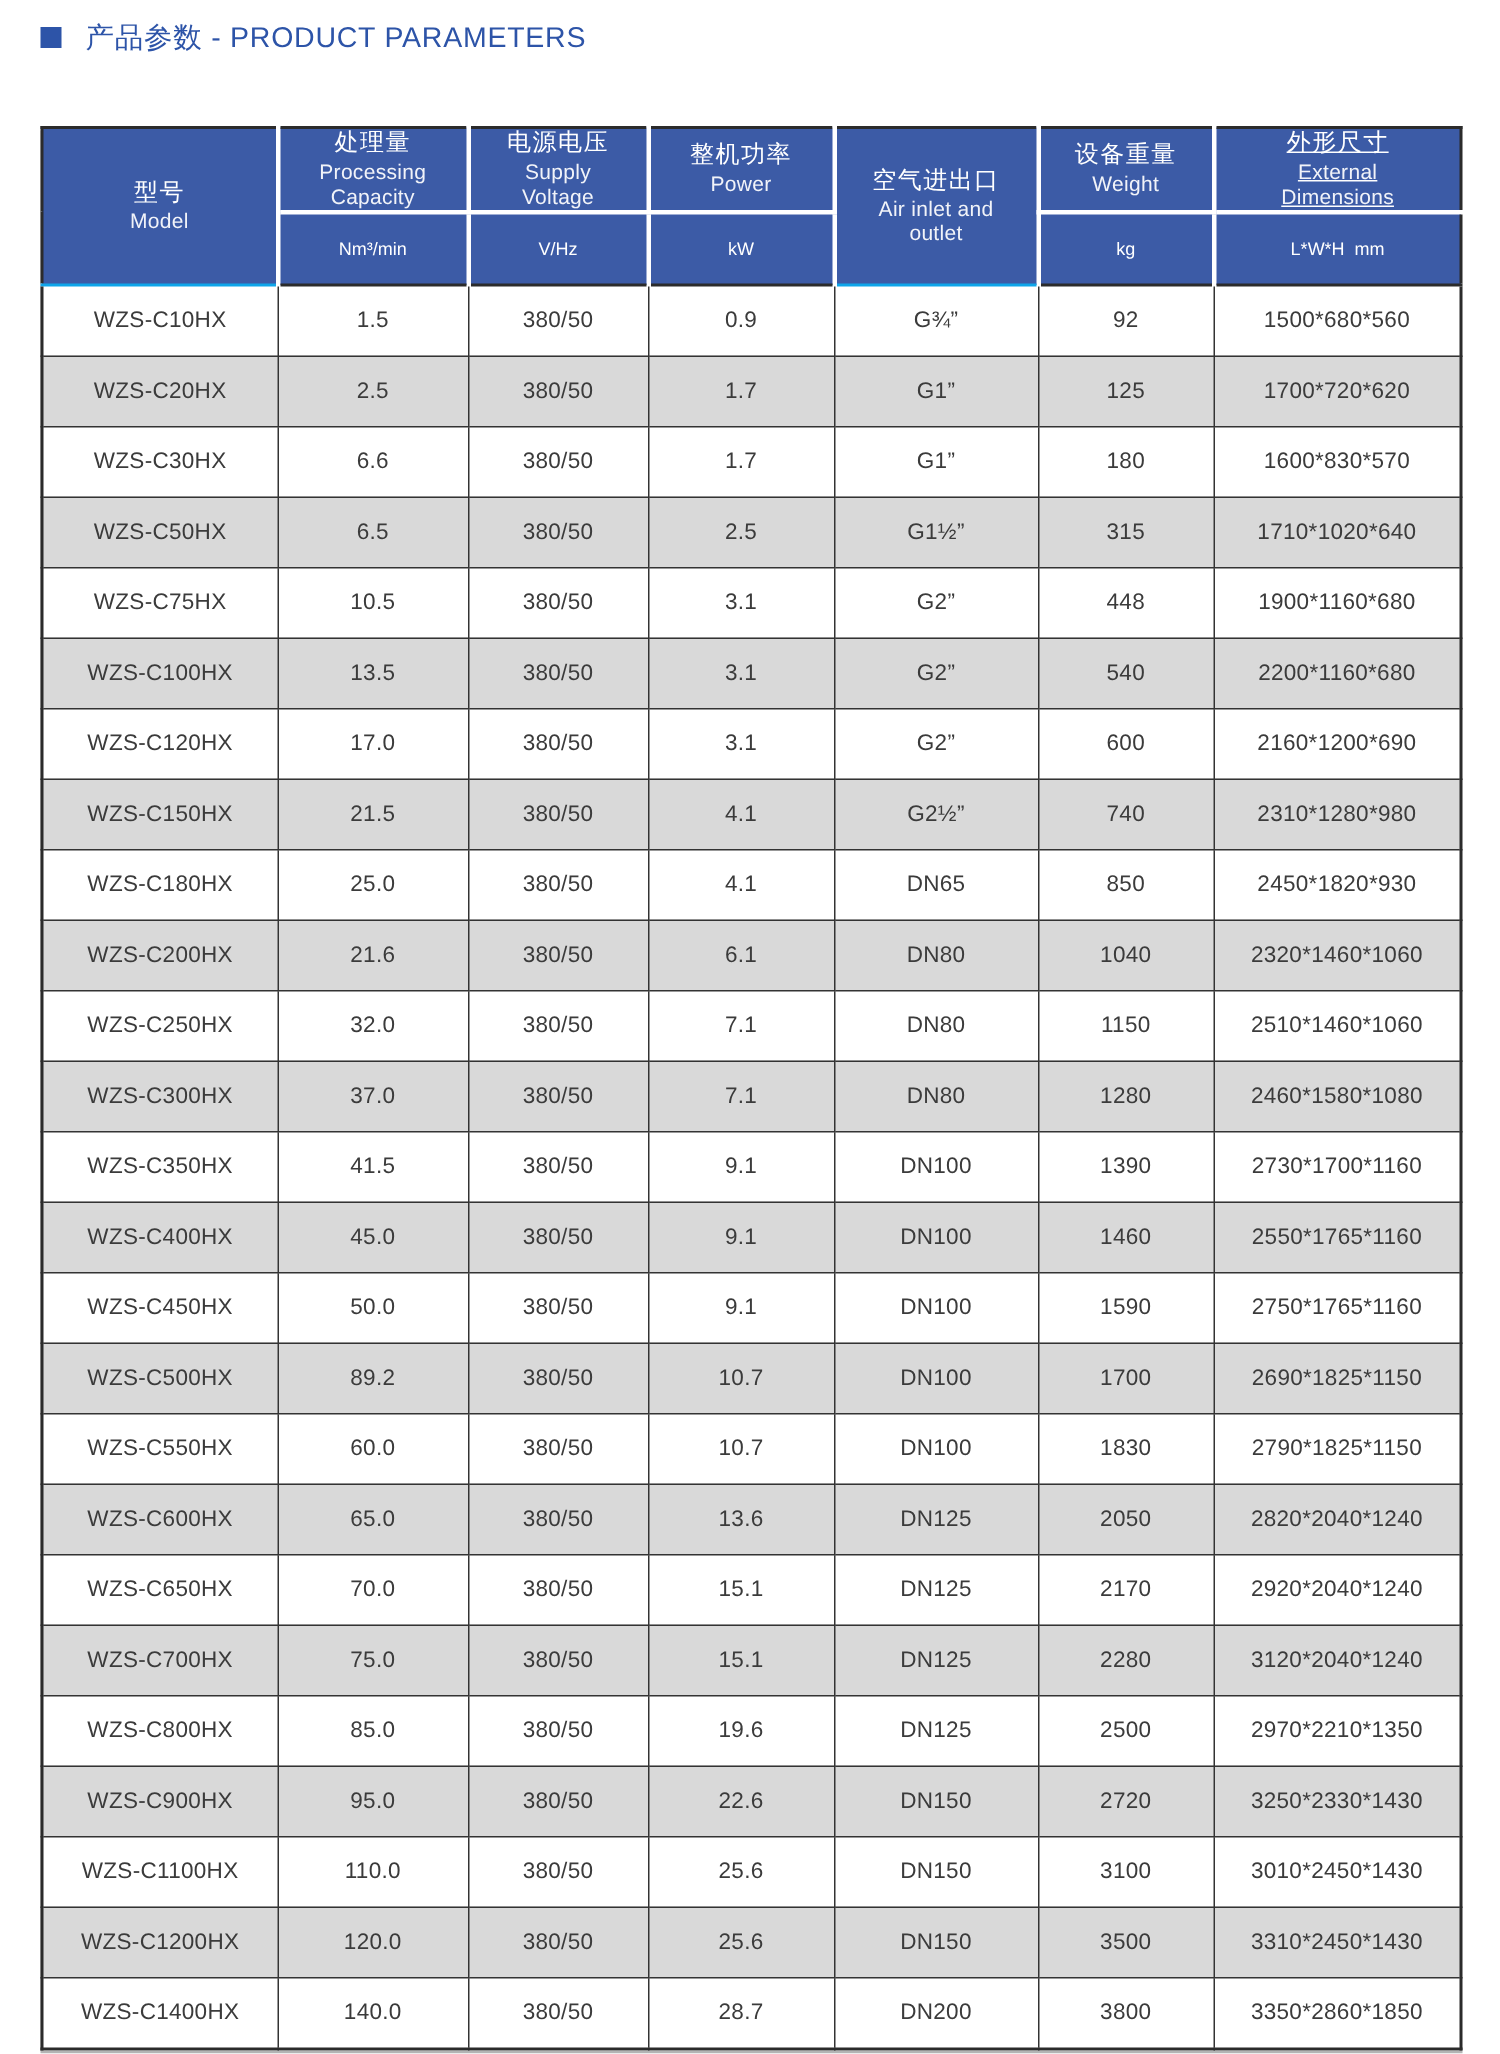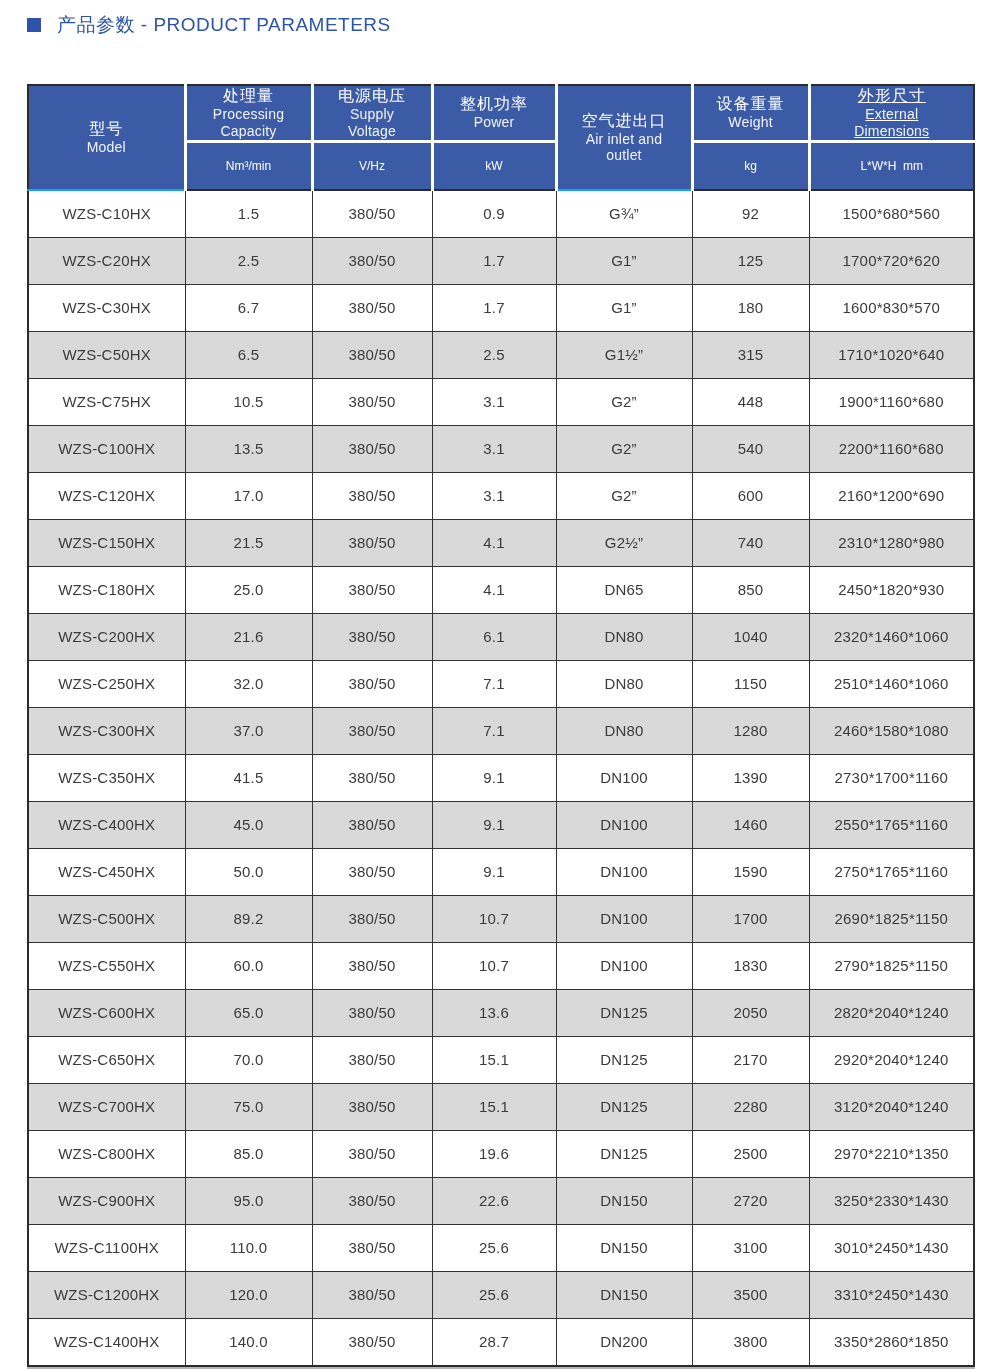--- a/index.html
+++ b/index.html
@@ -166,21 +166,21 @@
           <td>WZS-C20HX</td>
           <td>2.5</td>
           <td>380/50</td>
           <td>1.7</td>
           <td>G1”</td>
           <td>125</td>
           <td>1700*720*620</td>
         </tr>
         <tr>
           <td>WZS-C30HX</td>
-          <td>6.7</td>
+          <td>6.6</td>
           <td>380/50</td>
           <td>1.7</td>
           <td>G1”</td>
           <td>180</td>
           <td>1600*830*570</td>
         </tr>
         <tr class="alt">
           <td>WZS-C50HX</td>
           <td>6.5</td>
           <td>380/50</td>

